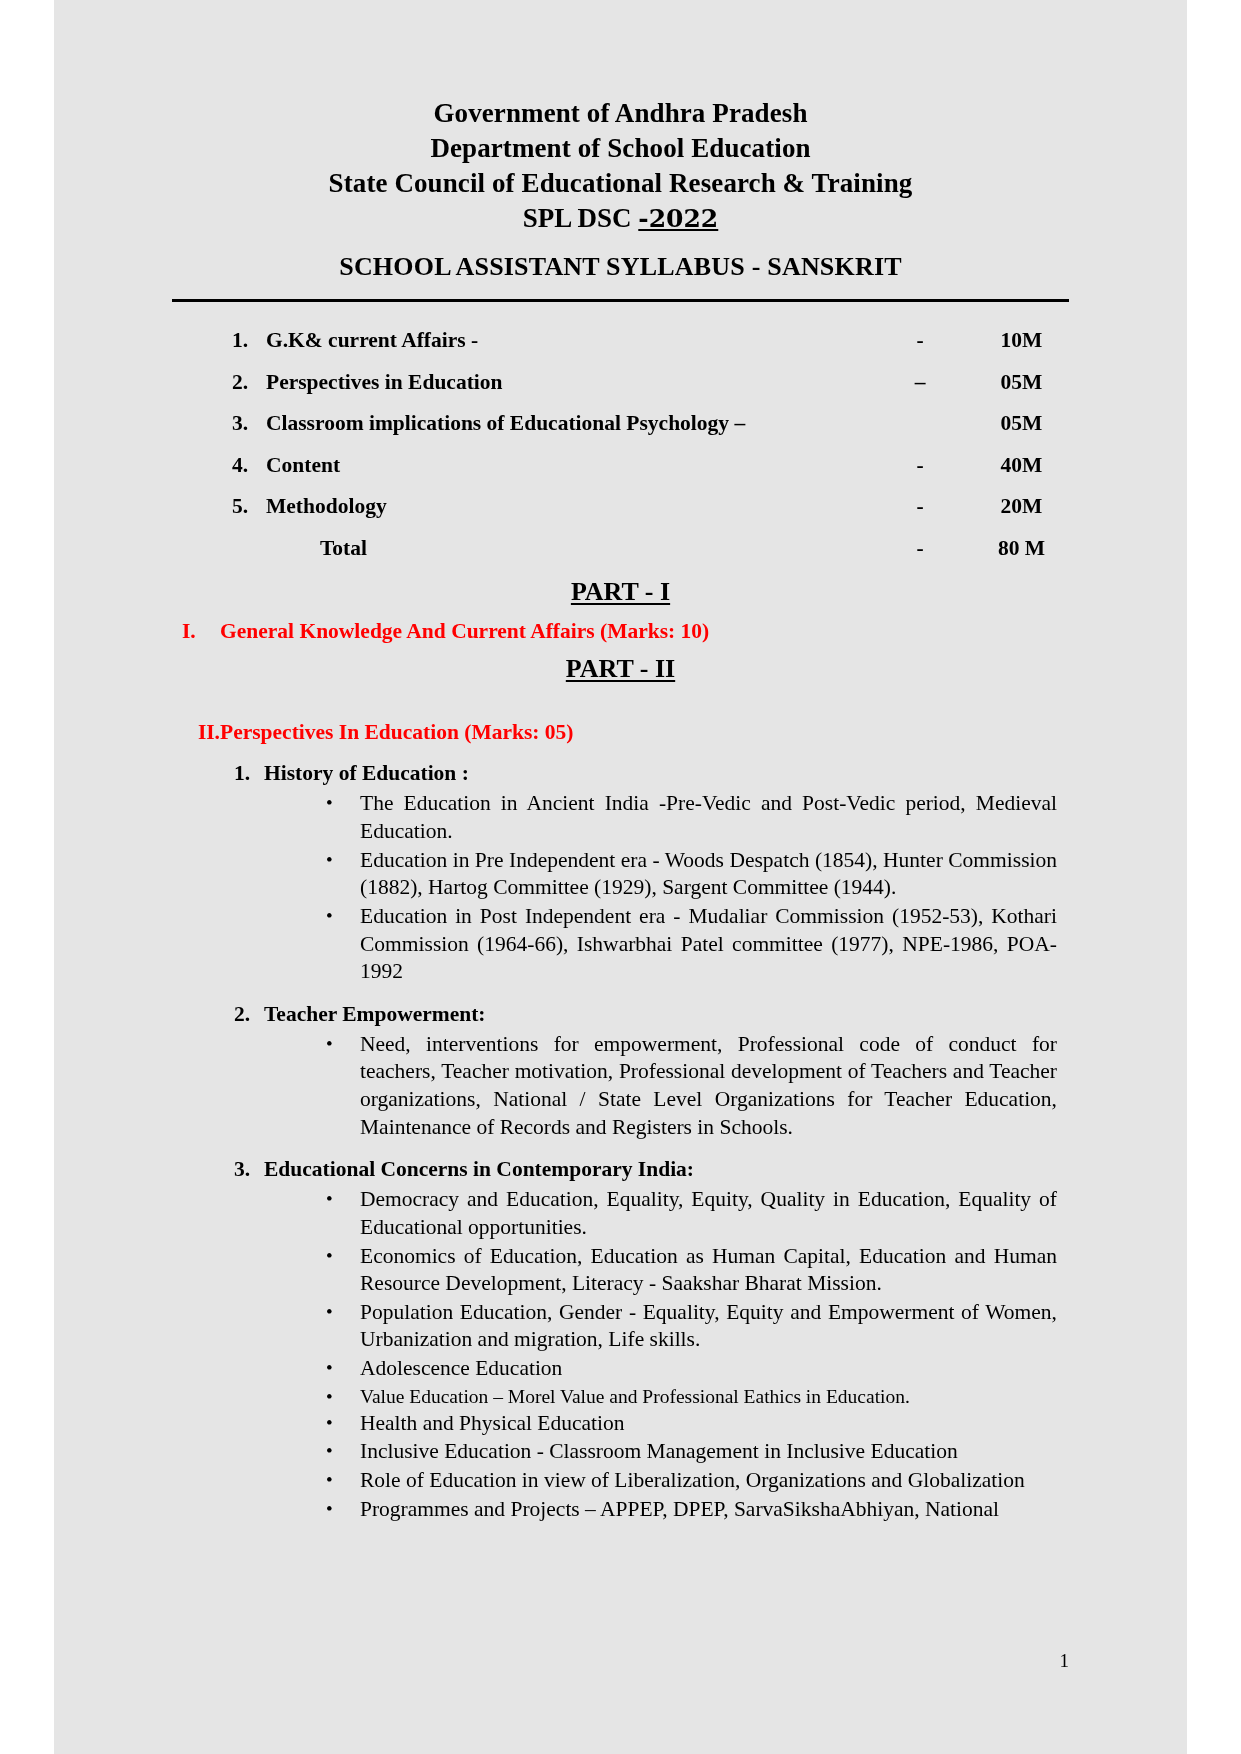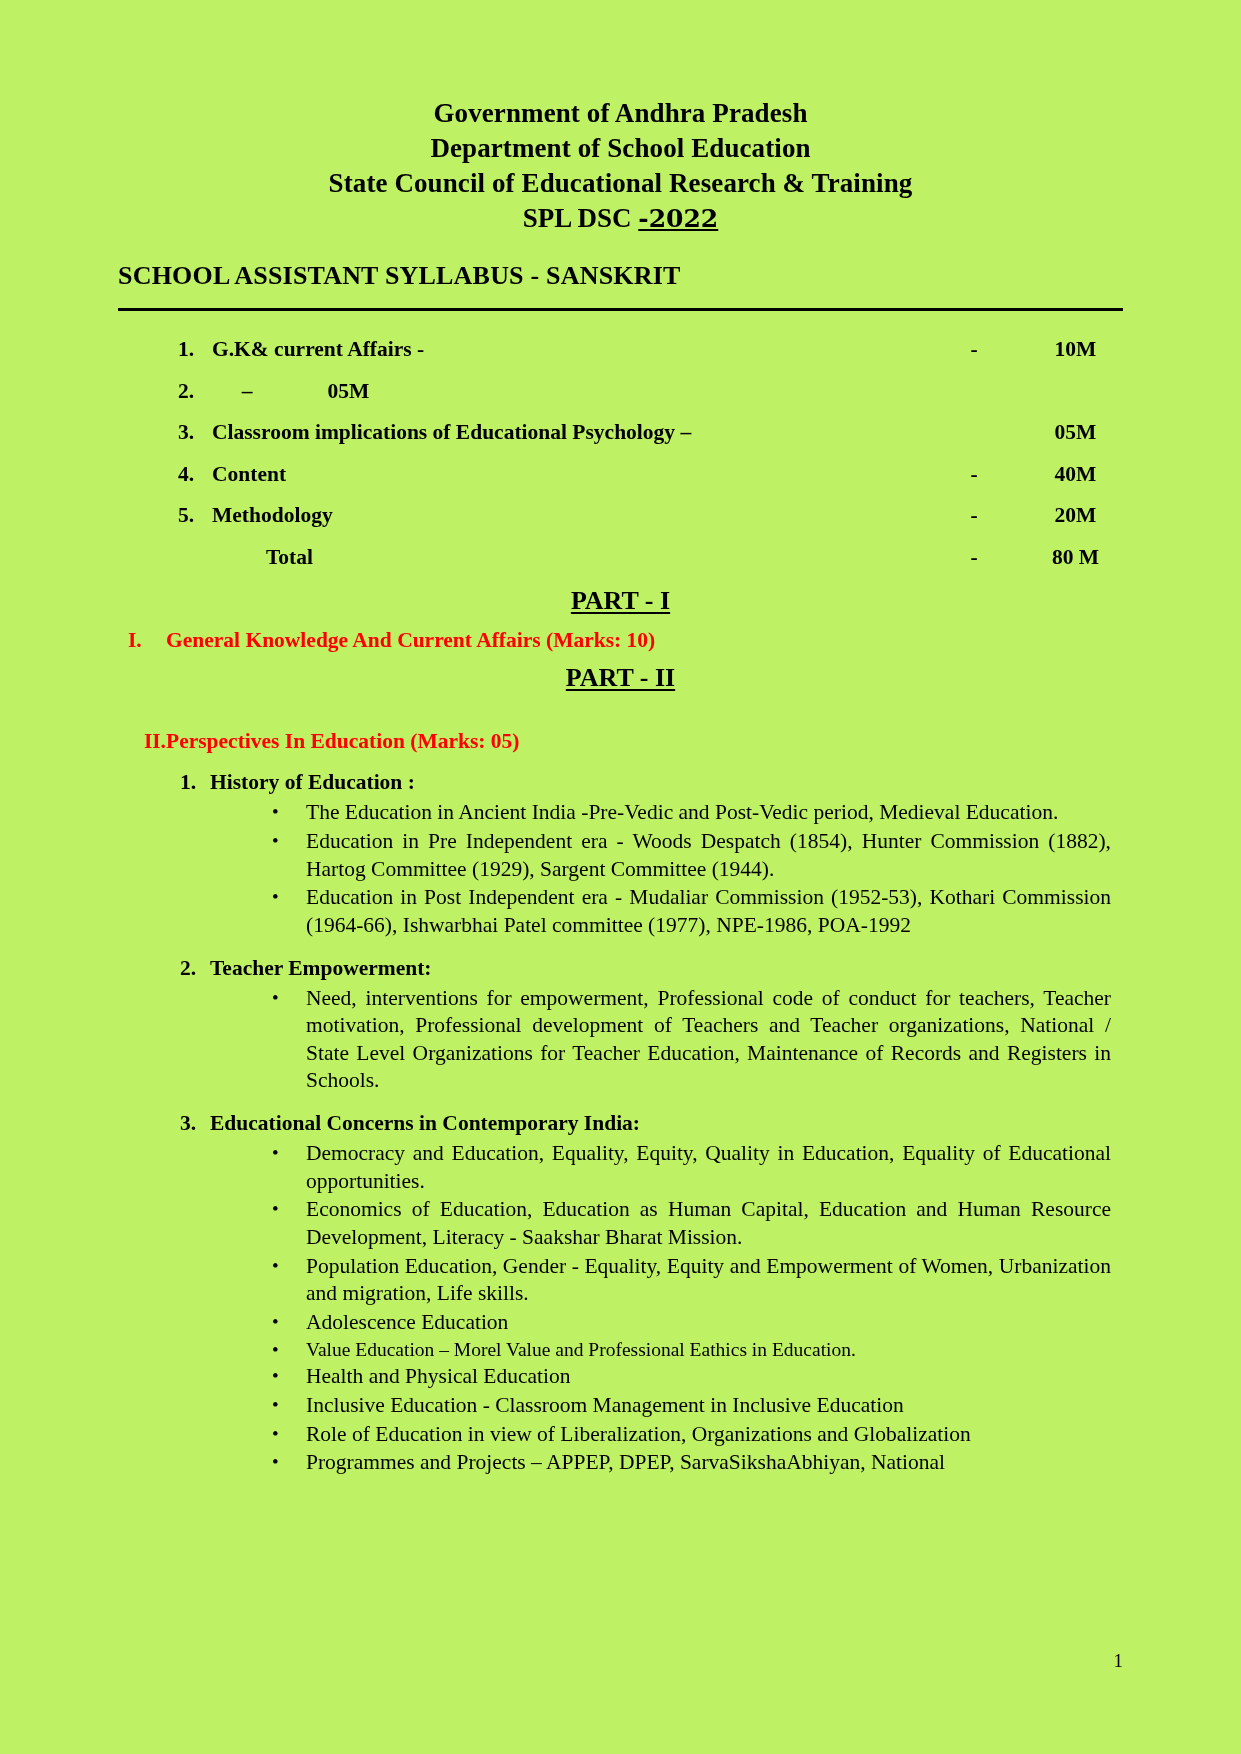--- a/index.html
+++ b/index.html
@@ -1,24 +1,24 @@
 <!DOCTYPE html>
 <html><head>
 <meta charset="utf-8">
 <style>
   html, body {
     margin: 0;
     padding: 0;
     background: #ffffff;
   }
   .page {
-    width: 1241px;
+    width: 1133px;
     height: 1754px;
     margin: 0 auto;
-    background: #bef264;
+    background: #e5e5e5;
     position: relative;
     box-sizing: border-box;
     padding: 96px 118px 40px 118px;
     font-family: "Liberation Serif", "DejaVu Serif", serif;
     color: #000000;
   }
 
   
   .doc-header {
     text-align: center;
@@ -31,23 +31,24 @@
   }
   .doc-header .hline-dsc {
     font-size: 27px;
   }
   .doc-header .hline-dsc .yr {
     text-decoration: underline;
     font-family: "DejaVu Serif", serif;
     font-size: 25px;
   }
   .doc-title {
+    text-align: center;
     font-weight: bold;
     font-size: 26px;
-    margin-top: 25px;
+    margin-top: 16px;
     letter-spacing: 0.2px;
   }
 
   
   .double-rule {
     margin-top: 17px;
     border-top: 2.5px solid #000;
     border-bottom: 1.5px solid #000;
     height: 3px;
     box-sizing: border-box;
@@ -197,20 +198,21 @@
 
     <div class="marks-row">
       <div class="m-num">1.</div>
       <div class="m-label">G.K&amp;  current Affairs -</div>
       <div class="m-dash">-</div>
       <div class="m-value">10M</div>
     </div>
 
     <div class="marks-row">
       <div class="m-num">2.</div>
+      <div class="m-label">Perspectives in Education</div>
       <div class="m-dash">–</div>
       <div class="m-value">05M</div>
     </div>
 
     <div class="marks-row">
       <div class="m-num">3.</div>
       <div class="m-label">Classroom implications of Educational Psychology –</div>
       <div class="m-dash"></div>
       <div class="m-value">05M</div>
     </div>

